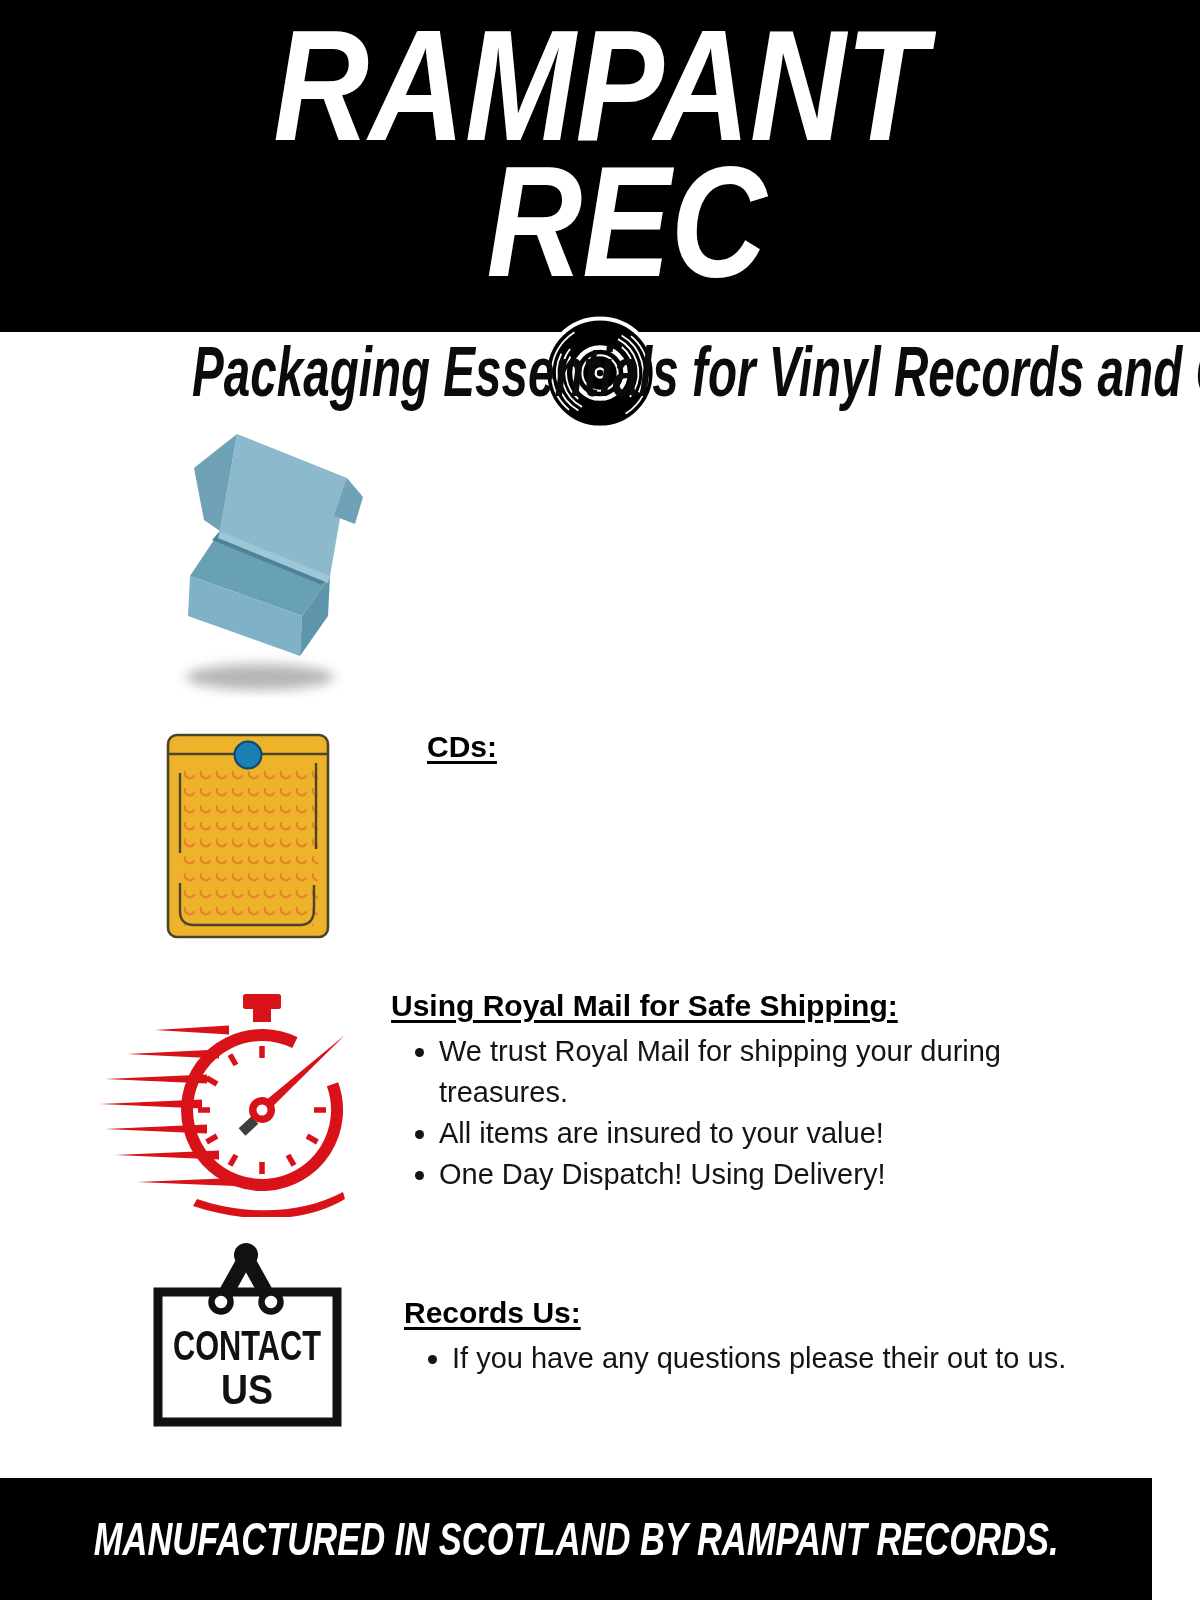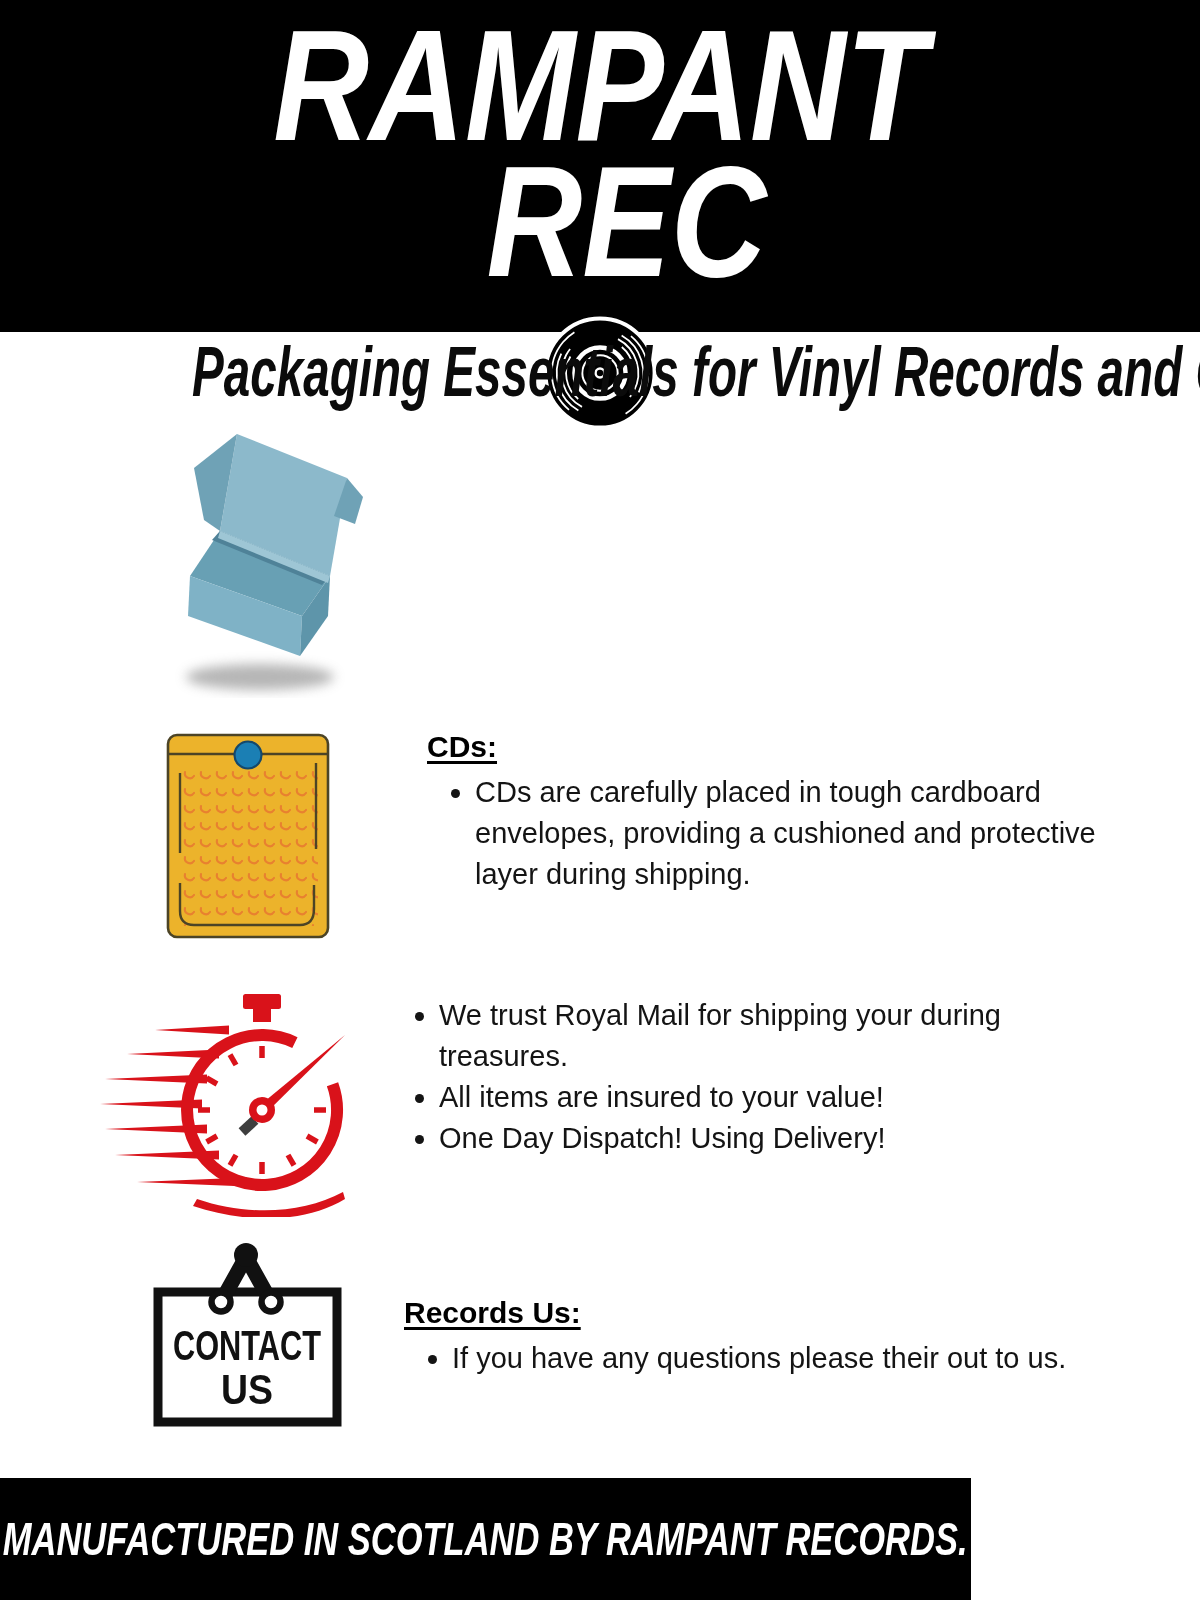--- a/index.html
+++ b/index.html
@@ -21,21 +21,21 @@
             font-size:70px;font-weight:700;font-style:italic;color:#0b0b0b;
             line-height:1.05;white-space:nowrap;transform:scaleX(0.68);transform-origin:50% 0;}
   
   .sec-text{position:absolute;color:#000;}
   .sec-text h2{margin:0;font-size:30px;font-weight:700;line-height:1.2;color:#000;
                text-decoration:underline;text-decoration-thickness:3px;text-underline-offset:4px;}
   .sec-text ul{margin:7px 0 0 0;padding-left:48px;}
   .sec-text li{font-size:29px;line-height:41px;color:#141414;white-space:pre-line;}
   .icon-abs{position:absolute;}
   
-  .band-bottom{position:absolute;left:0;top:1478px;width:971px;height:122px;background:#000;
+  .band-bottom{position:absolute;left:0;top:1478px;width:1152px;height:122px;background:#000;
                display:flex;align-items:center;justify-content:center;}
   .footer-text{color:#fff;font-size:46px;font-weight:700;font-style:italic;white-space:nowrap;
                transform:scaleX(0.75);line-height:1;}
 </style>
 </head>
 <body>
 
 <div class="page">
 
   <div class="band-top">
@@ -90,25 +90,20 @@
     <rect x="2" y="2" width="160" height="202" rx="9" fill="#ecb32b" stroke="#4c4426" stroke-width="2.6"></rect>
     <line x1="2" y1="21" x2="162" y2="21" stroke="#4c4426" stroke-width="2.6"></line>
     <rect x="13" y="31" width="139" height="162" fill="url(#bub)"></rect>
     <path d="M14,40 V120" fill="none" stroke="#4c4426" stroke-width="2.4"></path>
     <path d="M150,30 V116" fill="none" stroke="#4c4426" stroke-width="2.4"></path>
     <path d="M14,150 L14,178 Q14,192 28,192 L134,192 Q148,192 148,176 L148,152" fill="none" stroke="#4c4426" stroke-width="2.4"></path>
     <circle cx="82" cy="22" r="13.5" fill="#1b7fb4" stroke="#14486b" stroke-width="2.2"></circle>
   </svg>
   <div class="sec-text" style="left:391px;top:729px;margin-left:36px;">
     <h2>CDs:</h2>
-    <ul>
-      <li>CDs are carefully placed in tough cardboard
-envelopes, providing a cushioned and protective
-layer during shipping.</li>
-    </ul>
   </div>
 
   <svg class="icon-abs" style="left:97px;top:992px;" width="250" height="225" viewBox="0 0 250 225" aria-hidden="true">
     <g fill="#d9121a">
 
       <path d="M58,38 L132,33.5 L132,42.5 Z"></path>
       <path d="M30,62 L122,57.5 L122,66.5 Z"></path>
       <path d="M8,87 L110,82.5 L110,91.5 Z"></path>
       <path d="M3,112 L105,107.5 L105,116.5 Z"></path>
       <path d="M8,137 L110,132.5 L110,141.5 Z"></path>
@@ -136,20 +131,21 @@
       <line x1="165" y1="66" x2="165" y2="54"></line>
     </g>
 
     <line x1="158" y1="128" x2="145" y2="140" stroke="#3e3e3e" stroke-width="10"></line>
 
     <path d="M248,43 L168.3,121.7 L161.7,114.3 Z" fill="#d9121a"></path>
     <circle cx="165" cy="118" r="13" fill="#d9121a"></circle>
     <circle cx="165" cy="118" r="5.5" fill="#fff"></circle>
   </svg>
   <div class="sec-text" style="left:391px;top:988px;">
+    <h2>Using Royal Mail for Safe Shipping:</h2>
     <ul>
       <li>We trust Royal Mail for shipping your during
 treasures.</li>
       <li>All items are insured to your value!</li>
       <li>One Day Dispatch! Using Delivery!</li>
     </ul>
   </div>
 
   <svg class="icon-abs" style="left:146px;top:1238px;" width="200" height="192" viewBox="0 0 200 192" aria-hidden="true">
     <rect x="12" y="54" width="179" height="130" fill="#fff" stroke="#111" stroke-width="9"></rect>

